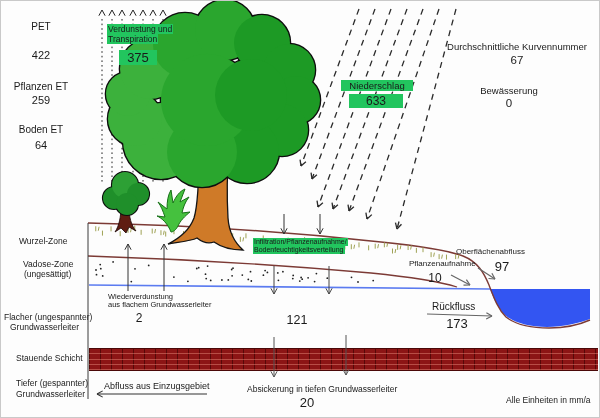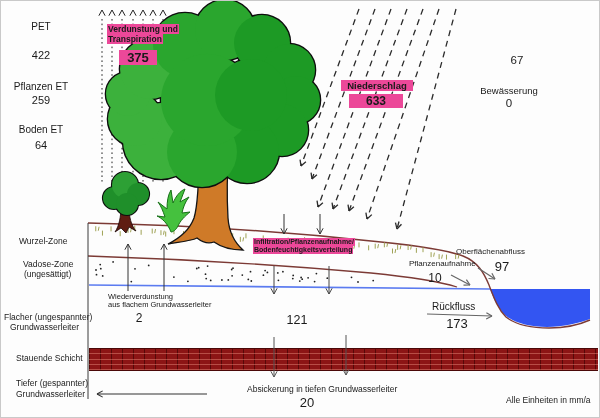--- a/index.html
+++ b/index.html
@@ -1,20 +1,20 @@
 <!DOCTYPE html>
 <html><head>
 <meta charset="utf-8">
 <style>
   html,body{margin:0;padding:0;background:#fff;}
   .stage{position:relative;width:600px;height:418px;background:#fdfdfd;overflow:hidden;
          font-family:"Liberation Sans","DejaVu Sans",sans-serif;border:1px solid #c9c9c9;box-sizing:border-box;}
   .lb{position:absolute;color:#1a1a1a;white-space:nowrap;line-height:1.18;}
   .c{text-align:center;}
-  .w{background:#ec4899;padding:0 1px;font-weight:bold;}
+  .w{background:#22c55e;padding:0 1px;}
   #brick{position:absolute;left:88px;top:347px;width:509px;height:21px;
          background-color:#8c1515;
          background-image:
            repeating-linear-gradient(0deg, rgba(255,170,150,.38) 0 1px, transparent 1px 5.2px),
            repeating-linear-gradient(90deg, rgba(50,0,0,.6) 0 1px, transparent 1px 11px);
          border-top:1px solid #4a0808;border-bottom:1px solid #4a0808;}
   svg{position:absolute;left:0;top:0;}
 </style>
 </head>
 <body>
@@ -286,20 +286,21 @@
   <div class="lb c" style="left:5px;top:123px;width:70px;font-size:10px">Boden ET</div>
   <div class="lb c" style="left:5px;top:138px;width:70px;font-size:11px">64</div>
 
   <div class="lb w" style="left:106px;top:23px;font-size:8.5px">Verdunstung und</div>
   <div class="lb w" style="left:106px;top:33px;font-size:8.5px">Transpiration</div>
   <div class="lb c w" style="left:118px;top:49px;width:36px;font-size:13px">375</div>
 
   <div class="lb c w" style="left:340px;top:79px;width:70px;font-size:9.5px">Niederschlag</div>
   <div class="lb c w" style="left:348px;top:93px;width:52px;font-size:12px">633</div>
 
+  <div class="lb c" style="left:436px;top:40px;width:160px;font-size:9.5px">Durchschnittliche Kurvennummer</div>
   <div class="lb c" style="left:436px;top:53px;width:160px;font-size:11.5px">67</div>
   <div class="lb c" style="left:428px;top:84px;width:160px;font-size:9.5px">Bewässerung</div>
   <div class="lb c" style="left:428px;top:96px;width:160px;font-size:11.5px">0</div>
 
   <div class="lb" style="left:18px;top:235px;font-size:8.5px">Wurzel-Zone</div>
   <div class="lb" style="left:22px;top:258px;font-size:8.5px">Vadose-Zone</div>
   <div class="lb" style="left:23px;top:268px;font-size:8.5px">(ungesättigt)</div>
   <div class="lb" style="left:3px;top:311px;font-size:8.5px">Flacher (ungespannter)</div>
   <div class="lb" style="left:9px;top:321px;font-size:8.5px">Grundwasserleiter</div>
   <div class="lb" style="left:15px;top:352px;font-size:8.5px">Stauende Schicht</div>
@@ -320,15 +321,16 @@
 
   <div class="lb" style="left:455px;top:246px;font-size:8px">Oberflächenabfluss</div>
   <div class="lb c" style="left:486px;top:258px;width:30px;font-size:13px">97</div>
 
   <div class="lb" style="left:431px;top:300px;font-size:10px">Rückfluss</div>
   <div class="lb c" style="left:436px;top:315px;width:40px;font-size:13px">173</div>
 
   <div class="lb" style="left:246px;top:383px;font-size:8.5px">Absickerung in tiefen Grundwasserleiter</div>
   <div class="lb c" style="left:288px;top:394px;width:36px;font-size:13px">20</div>
 
+  <div class="lb" style="left:103px;top:380px;font-size:9px">Abfluss aus Einzugsgebiet</div>
 
   <div class="lb" style="left:505px;top:394px;font-size:8.5px">Alle Einheiten in mm/a</div>
 </div>
 
 </body></html>

